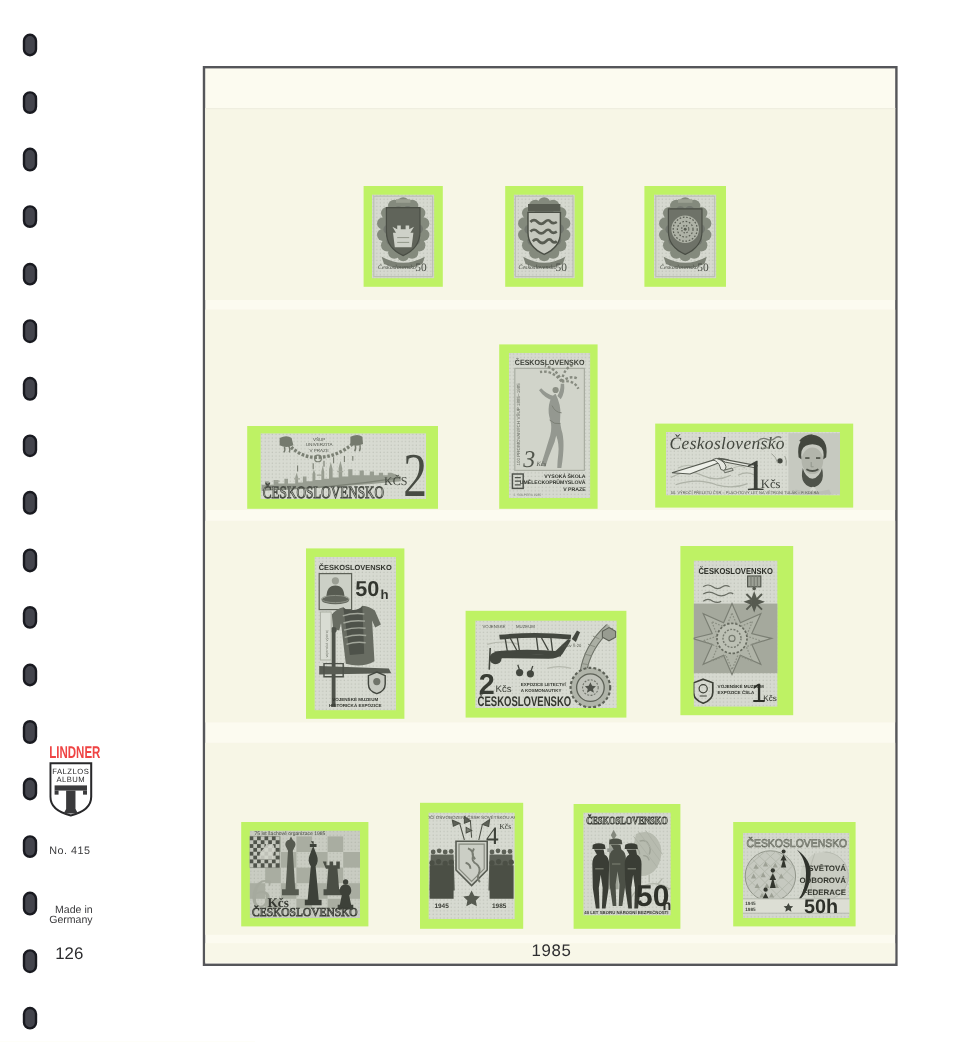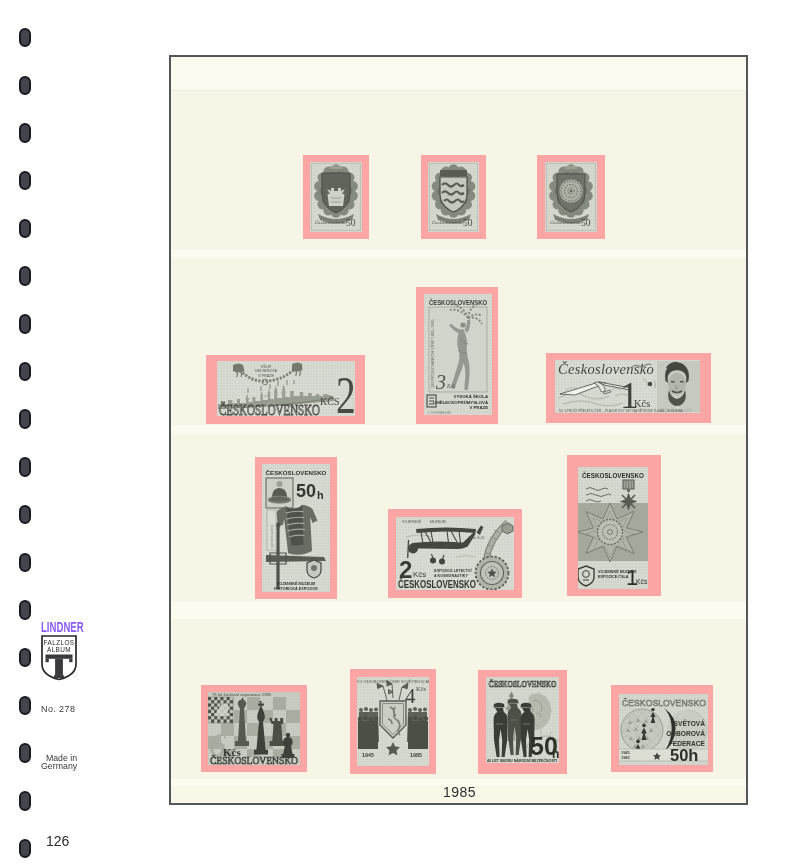--- a/index.html
+++ b/index.html
@@ -1,20 +1,20 @@
 <!DOCTYPE html>
 <html><head>
 <meta charset="utf-8">
 <style>
   html,body{margin:0;padding:0;}
   body{width:805px;height:868px;background:#ffffff;position:relative;
        font-family:"Liberation Sans", sans-serif;overflow:hidden;}
   .hole{position:absolute;left:18.5px;width:8.5px;height:15.5px;
         background:#43444c;border:2px solid #191a20;border-radius:6px;}
-  .mount{position:absolute;background:#fca5a5;}
+  .mount{position:absolute;background:#bef264;}
   .mount svg{position:absolute;}
 </style>
 </head>
 <body>
 
 <svg width="0" height="0" style="position:absolute;">
   <defs>
     <pattern id="ht" width="3" height="3" patternUnits="userSpaceOnUse">
       <circle cx="1" cy="1" r="0.6" fill="#8a9084" opacity="0.33"></circle>
     </pattern>
@@ -33,42 +33,42 @@
 <div class="hole" style="top:457.1px;"></div>
 <div class="hole" style="top:504.8px;"></div>
 <div class="hole" style="top:552.5px;"></div>
 <div class="hole" style="top:600.2px;"></div>
 <div class="hole" style="top:647.9px;"></div>
 <div class="hole" style="top:695.6px;"></div>
 <div class="hole" style="top:743.3px;"></div>
 <div class="hole" style="top:791.0px;"></div>
 <div class="hole" style="top:838.7px;"></div>
 
-<div style="position:absolute;left:41px;top:619.5px;color:#8b5cf6;">
+<div style="position:absolute;left:41px;top:619.5px;color:#ef4444;">
   <div style="font-weight:bold;font-size:15px;line-height:15px;letter-spacing:0px;transform:scale(0.64,0.95);transform-origin:left top;">LINDNER</div>
 </div>
 
 <svg style="position:absolute;left:41px;top:634.5px;" width="37" height="46" viewBox="0 0 37 46">
   <path d="M1 1 H35 V29 Q35 40.5 18 44.5 Q1 40.5 1 29 Z" fill="none" stroke="#28282a" stroke-width="1.7"></path>
   <text x="18" y="10" font-size="6.4" text-anchor="middle" fill="#28282a" letter-spacing="0.4" font-family="Liberation Sans">FALZLOS</text>
   <text x="18" y="17" font-size="6.4" text-anchor="middle" fill="#28282a" letter-spacing="0.4" font-family="Liberation Sans">ALBUM</text>
   <g fill="#3a3a3c">
     <rect x="4.5" y="19.5" width="27" height="4.3"></rect>
     <rect x="4.5" y="23.8" width="3.3" height="3.4"></rect>
     <rect x="28.2" y="23.8" width="3.3" height="3.4"></rect>
     <rect x="14.1" y="23.8" width="7.8" height="16"></rect>
     <path d="M12 43 l2.1 -3.8 h7.8 l2.1 3.8 Z"></path>
   </g>
 </svg>
 
-<div style="position:absolute;left:41px;top:704px;font-size:9px;color:#3a3a3c;letter-spacing:0.4px;">No. 278</div>
+<div style="position:absolute;left:41px;top:704px;font-size:9px;color:#3a3a3c;letter-spacing:0.4px;">No. 415</div>
 
 <div style="position:absolute;left:41px;top:755px;font-size:8.8px;color:#3a3a3c;line-height:7.6px;text-align:right;">Made in<br>Germany</div>
 
-<div style="position:absolute;left:46px;top:786px;font-size:14px;color:#2c2c2e;margin-top:47px;">126</div>
+<div style="position:absolute;left:46px;top:786px;font-size:14px;color:#2c2c2e;">126</div>
 
 <div style="position:absolute;left:168.5px;top:54.5px;width:575px;height:746px;border:2px solid #55565a;background:#fcfbf0;">
 
   <div style="position:absolute;left:0;top:33px;width:575px;height:159px;background:#f7f6e6;border-top:1px solid #efeee0;"></div>
 
   <div style="position:absolute;left:0;top:201px;width:575px;height:167px;background:#f7f6e6;"></div>
 
   <div style="position:absolute;left:0;top:377px;width:575px;height:168px;background:#f7f6e6;"></div>
 
   <div style="position:absolute;left:0;top:562px;width:575px;height:160px;background:#f7f6e6;"></div>

